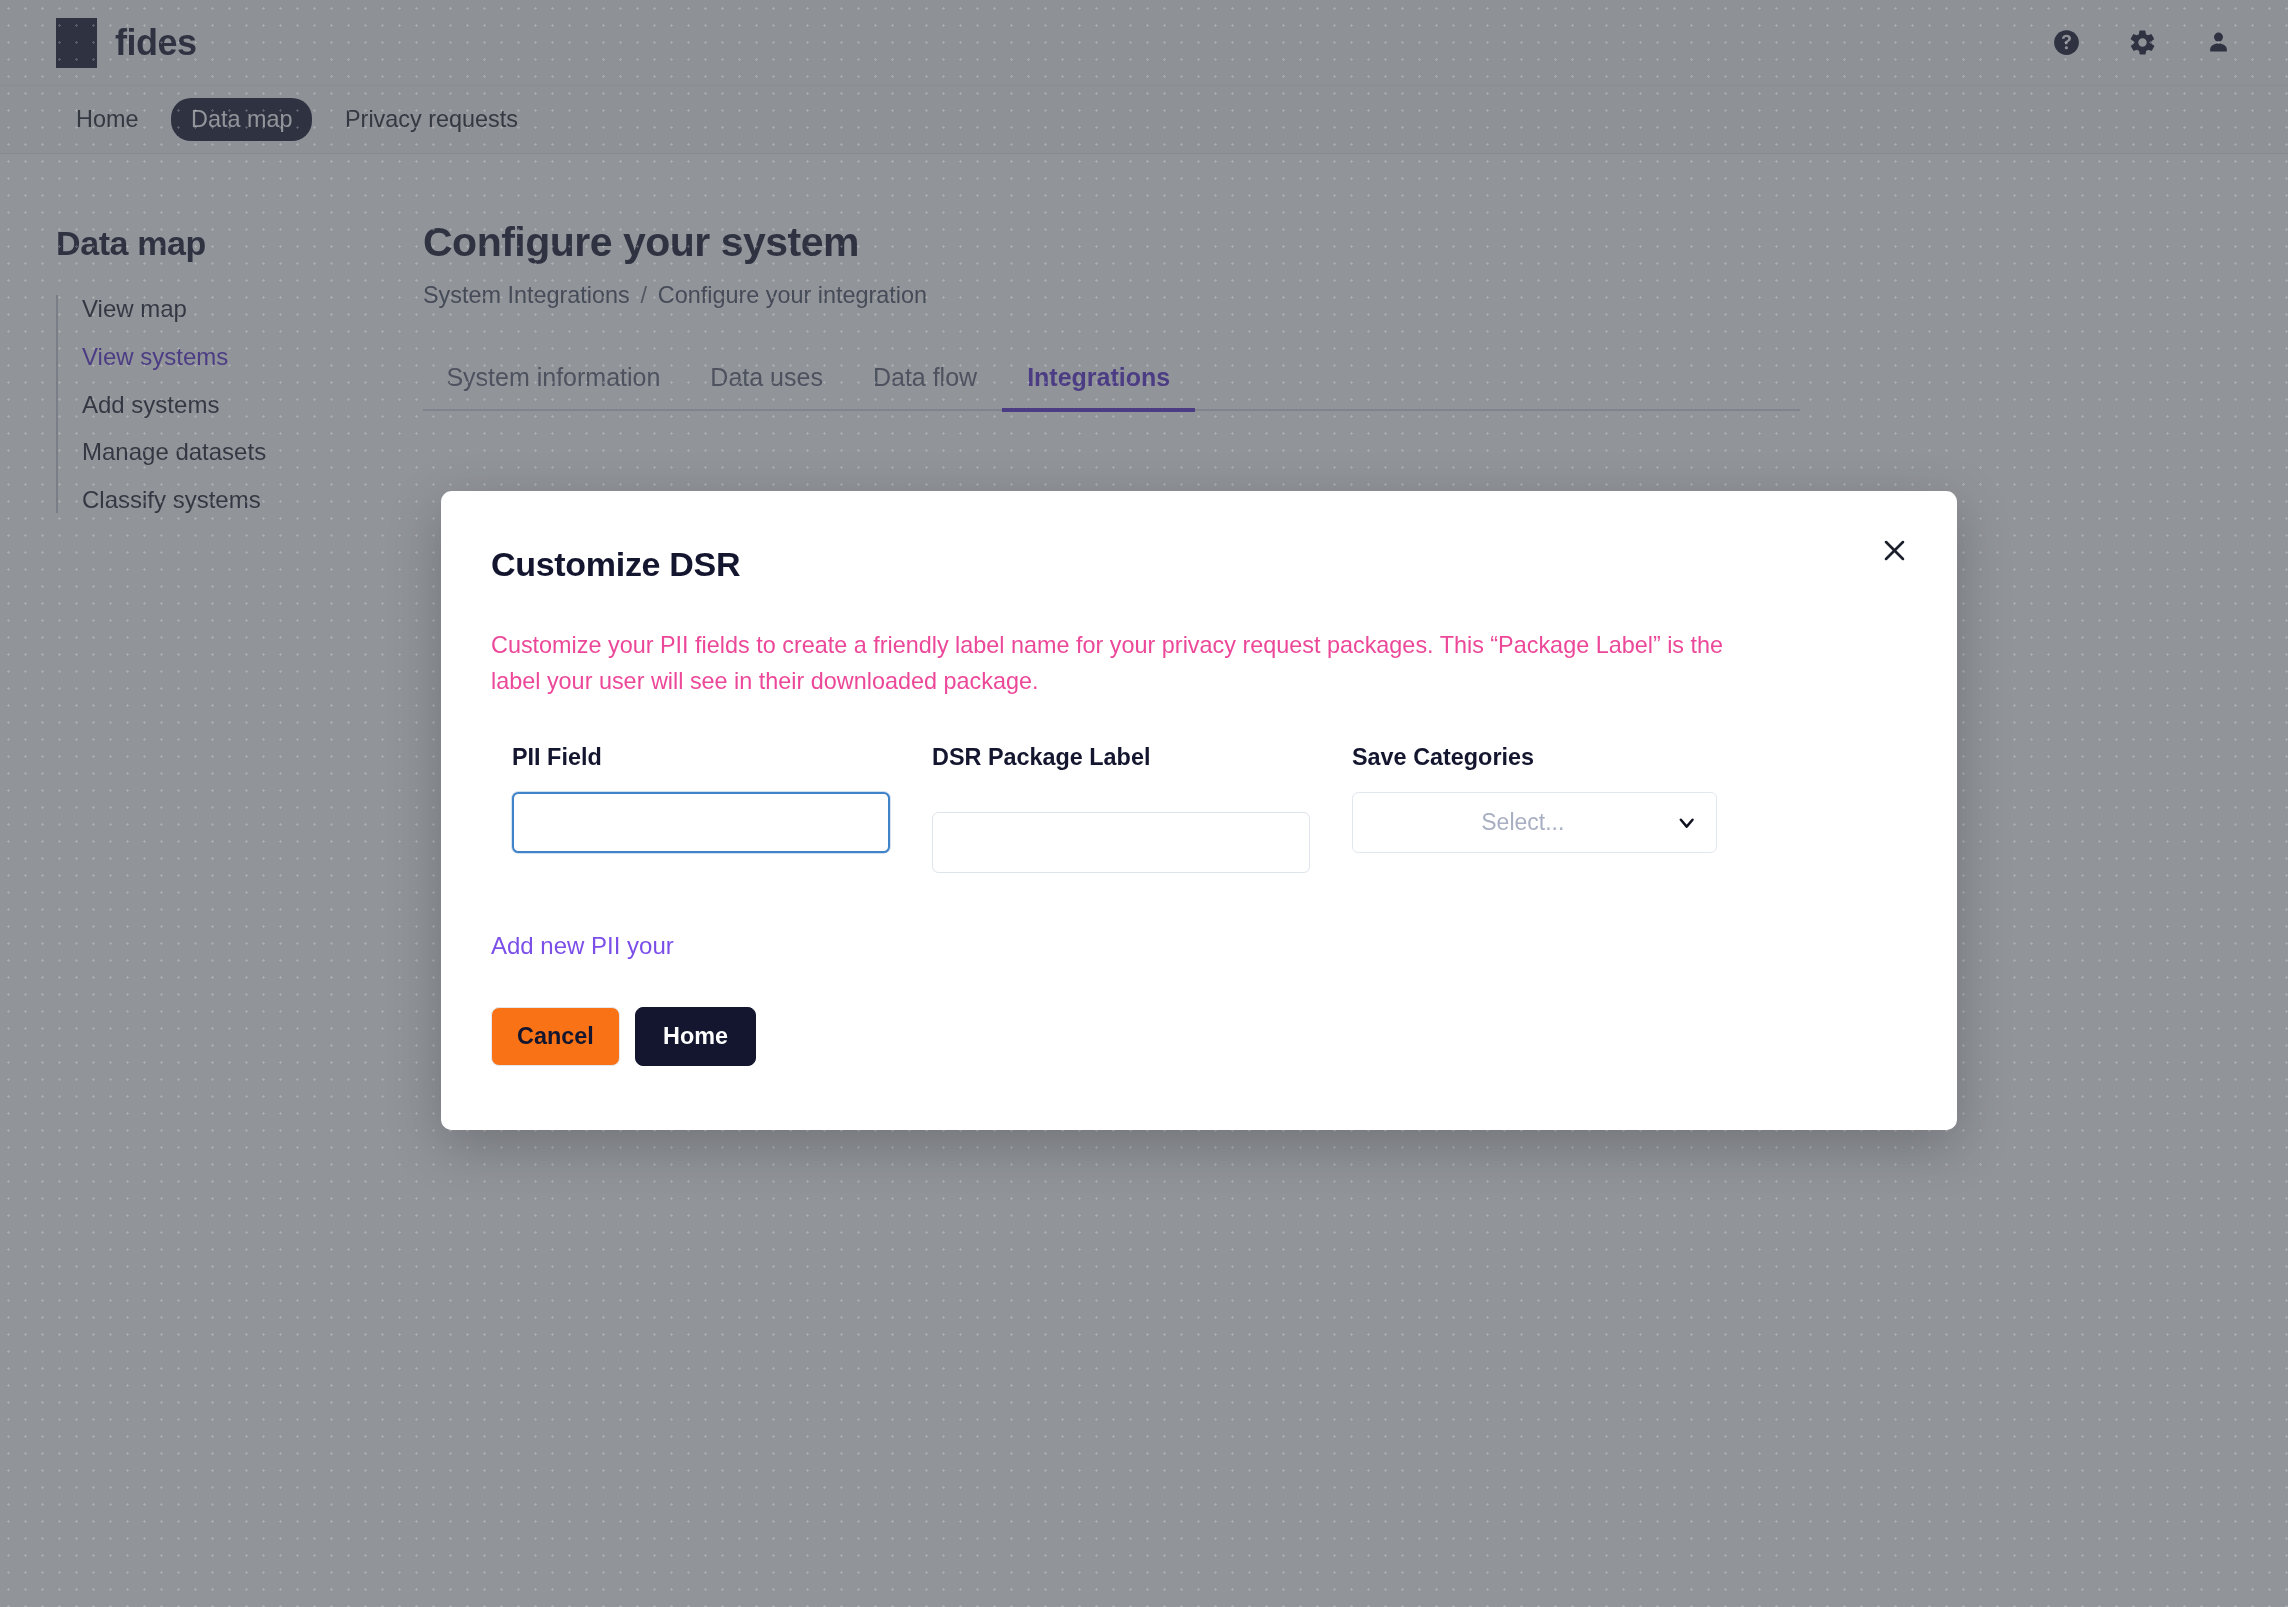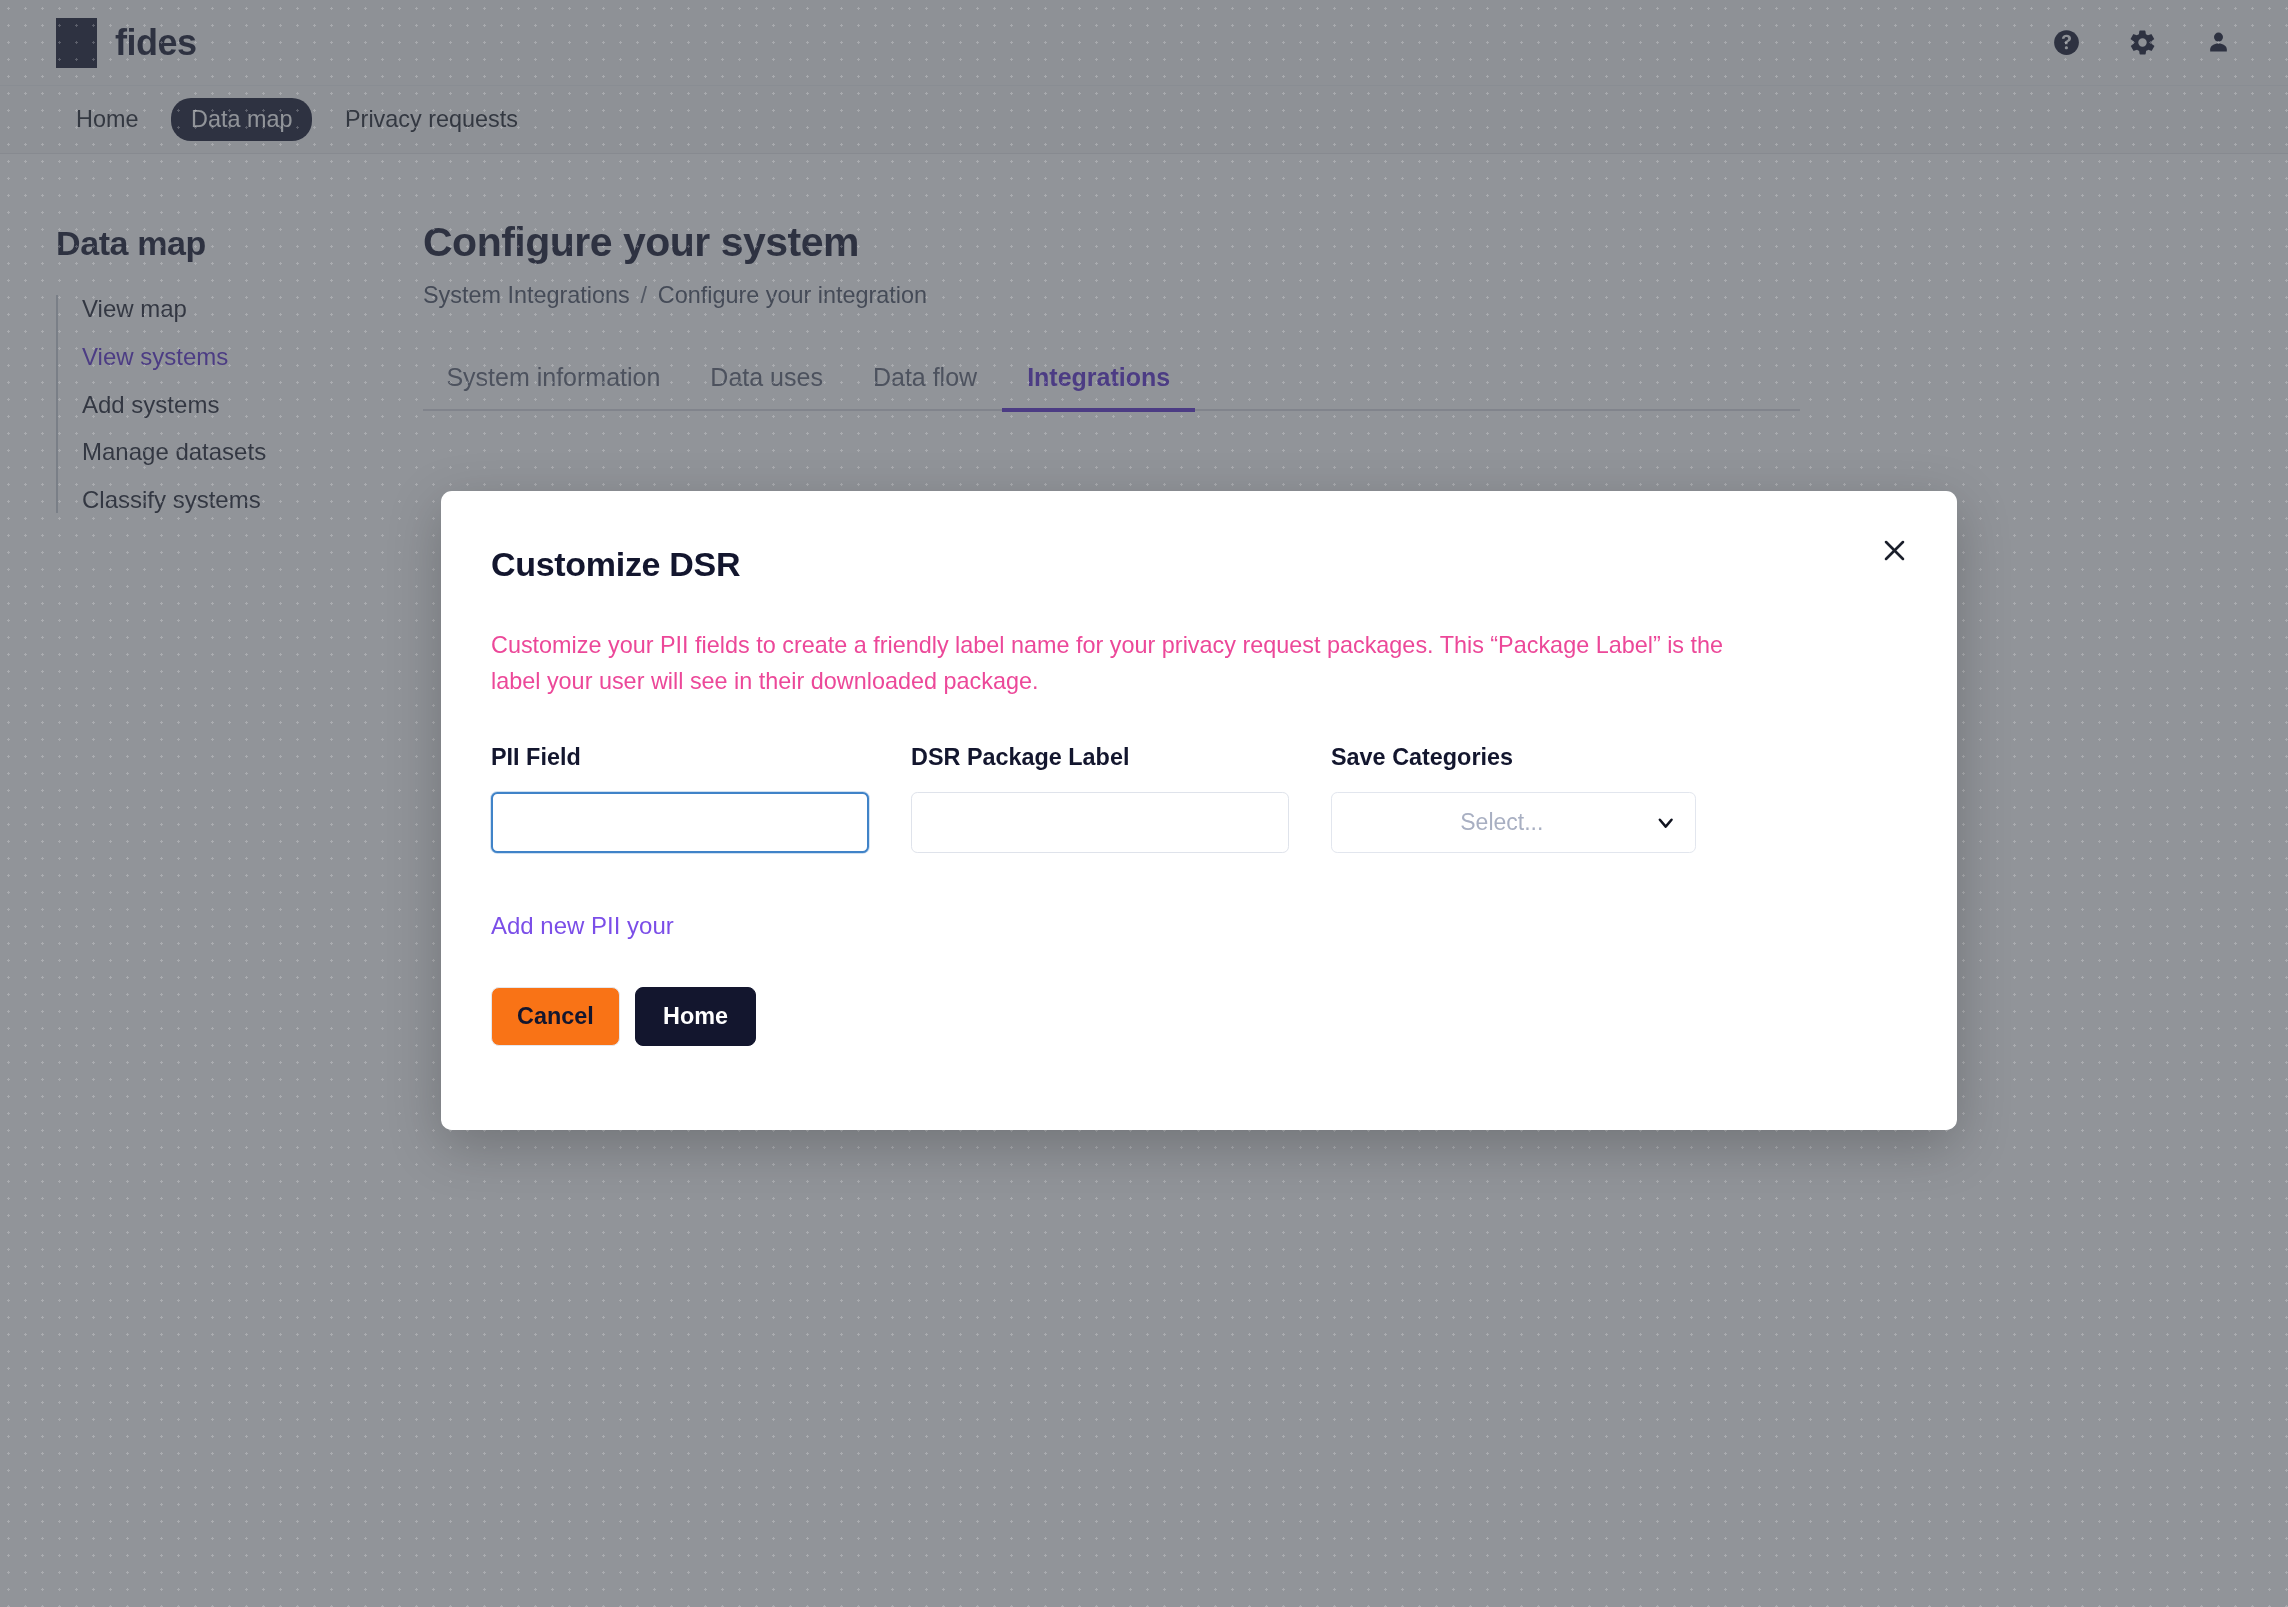--- a/index.html
+++ b/index.html
@@ -222,22 +222,22 @@
     width: 1260px;
     max-width: 100%;
   }
 
   .form-row {
     margin-top: 47px;
     display: flex;
     gap: 0;
   }
   .field { display: flex; flex-direction: column; }
-  .field.f1 { width: 420px; }
-  .field.f2 { width: 420px; }
+  .field.f1 { width: 420px; margin-left: 21px; }
+  .field.f2 { width: 420px; gap: 20px; }
   .field.f3 { width: 367px; }
   .field-label {
     font-size: 23.4px;
     font-weight: 700;
     color: #13162e;
     margin-bottom: 22.5px;
     line-height: 1;
   }
   .text-input {
     height: 61px;

